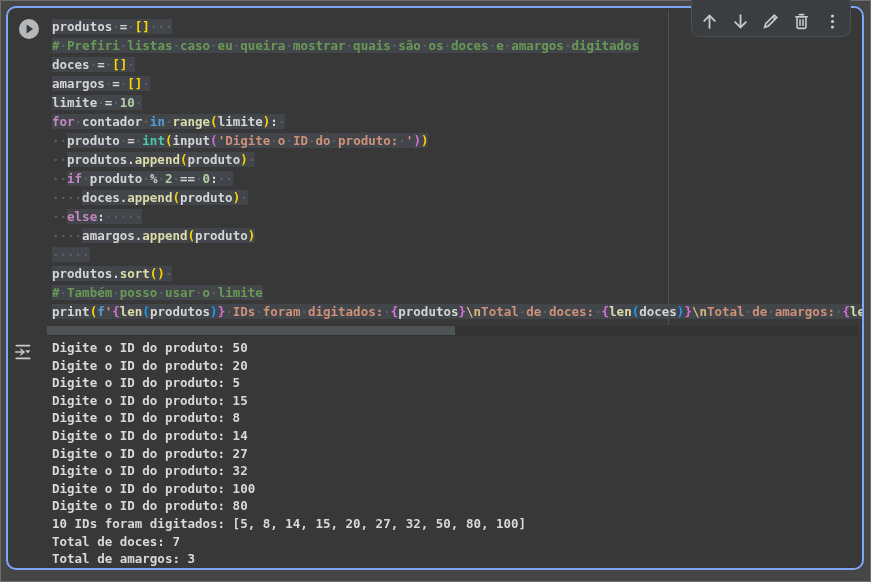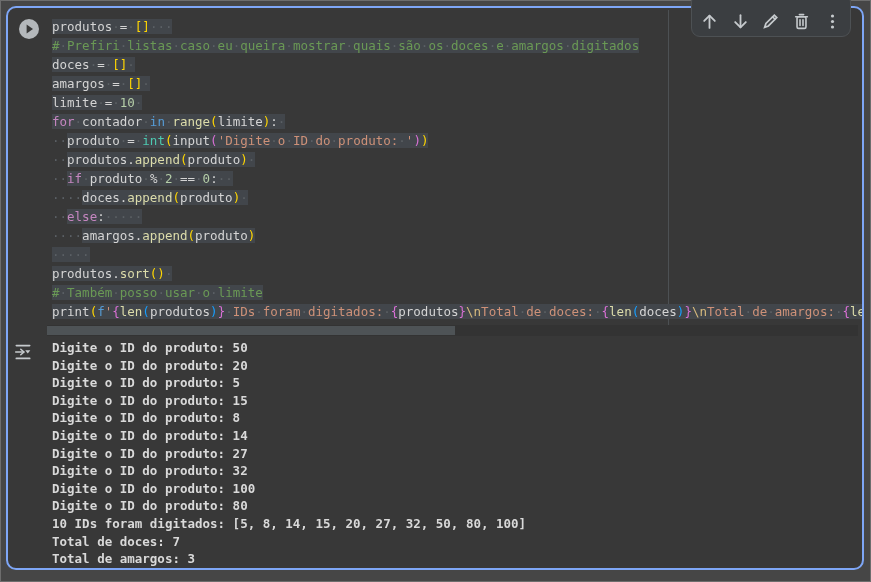--- a/index.html
+++ b/index.html
@@ -16,21 +16,21 @@
   .tbtn{background:none;border:none;padding:0;margin:0;width:20px;height:20px;
         display:flex;align-items:center;justify-content:center;cursor:pointer;}
   .tbtn svg{display:block;}
   
   .runbtn{position:absolute;left:10px;top:10px;width:22px;height:22px;padding:0;
           border:none;background:none;cursor:pointer;}
   
   .editor{position:absolute;left:0;top:0;right:0;height:330px;overflow:hidden;}
   .code{position:absolute;left:44px;top:9px;right:0;font-size:12.5px;
         line-height:19px;color:#d4d4d4;white-space:pre;}
-  .cl{height:19px;}
+  .cl{height:19px;font-weight:bold;}
   .sel{background:#42464b;}
   .ws{color:#5b6065;}
   .ruler{position:absolute;left:660px;top:2px;width:1px;height:326px;
          background:#4d5154;}
   .hscroll{position:absolute;left:39px;right:4px;top:317px;height:11px;
            background:#333333;}
   .hthumb{position:absolute;left:0;top:1px;height:9px;background:#4e5356;}
   
   .outbtn{position:absolute;left:4px;top:334px;width:22px;height:22px;padding:0;
           border:none;background:none;cursor:pointer;}

